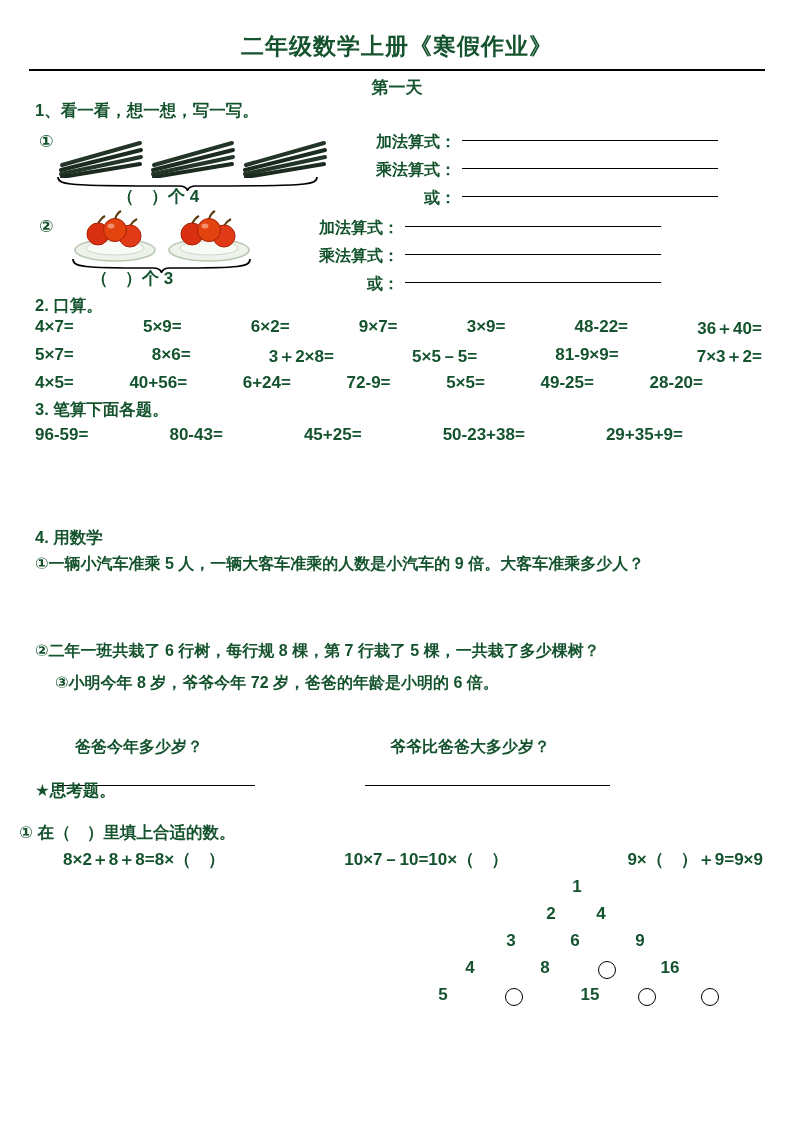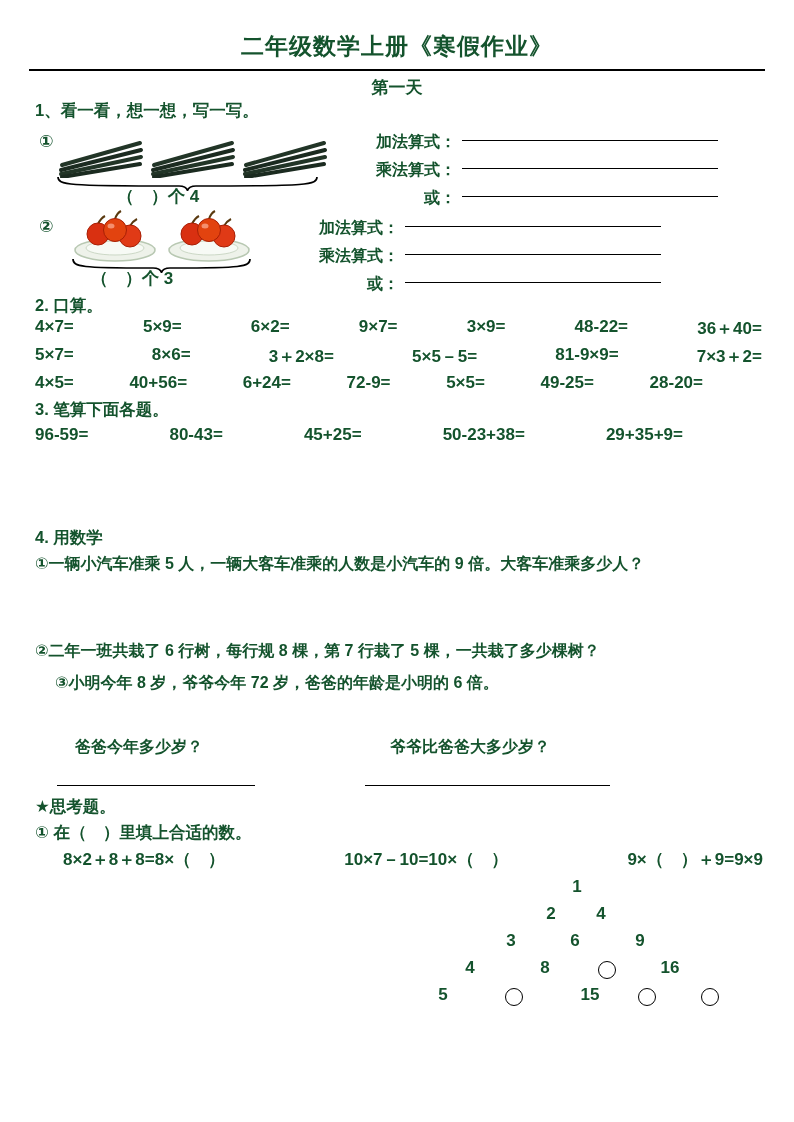--- a/index.html
+++ b/index.html
@@ -162,22 +162,22 @@
 
   <div class="abs h" style="left:35px;top:527px;">4. 用数学</div>
   <div class="abs para" style="left:35px;top:554px;">①一辆小汽车准乘 5 人，一辆大客车准乘的人数是小汽车的 9 倍。大客车准乘多少人？</div>
   <div class="abs para" style="left:35px;top:641px;">②二年一班共栽了 6 行树，每行规 8 棵，第 7 行栽了 5 棵，一共栽了多少棵树？</div>
   <div class="abs para" style="left:35px;top:673px;margin-left:20px;">③小明今年 8 岁，爷爷今年 72 岁，爸爸的年龄是小明的 6 倍。</div>
   <div class="abs subq" style="left:75px;top:737px;">爸爸今年多少岁？</div>
   <div class="abs subq" style="left:390px;top:737px;">爷爷比爸爸大多少岁？</div>
   <div class="uline" style="left:57px;top:785px;width:198px;"></div>
   <div class="uline" style="left:365px;top:785px;width:245px;"></div>
 
-  <div class="abs h" style="left:35px;top:796px;">★思考题。</div>
-  <div class="abs h" style="left:35px;top:822px;text-align:center;">① 在（　）里填上合适的数。</div>
+  <div class="abs h" style="left:35px;top:780px;">★思考题。</div>
+  <div class="abs h" style="left:19px;top:822px;text-align:center;">① 在（　）里填上合适的数。</div>
   <div class="eq-row" id="eq-row">
       <span>8×2＋8＋8=8×（　）</span>
       <span>10×7－10=10×（　）</span>
       <span>9×（　）＋9=9×9</span>
     </div>
   <div id="triangle">
       <span class="tri-num" style="left: 557px; top: 877px;">1</span>
       <span class="tri-num" style="left: 531px; top: 904px;">2</span>
       <span class="tri-num" style="left: 581px; top: 904px;">4</span>
       <span class="tri-num" style="left: 491px; top: 931px;">3</span>

